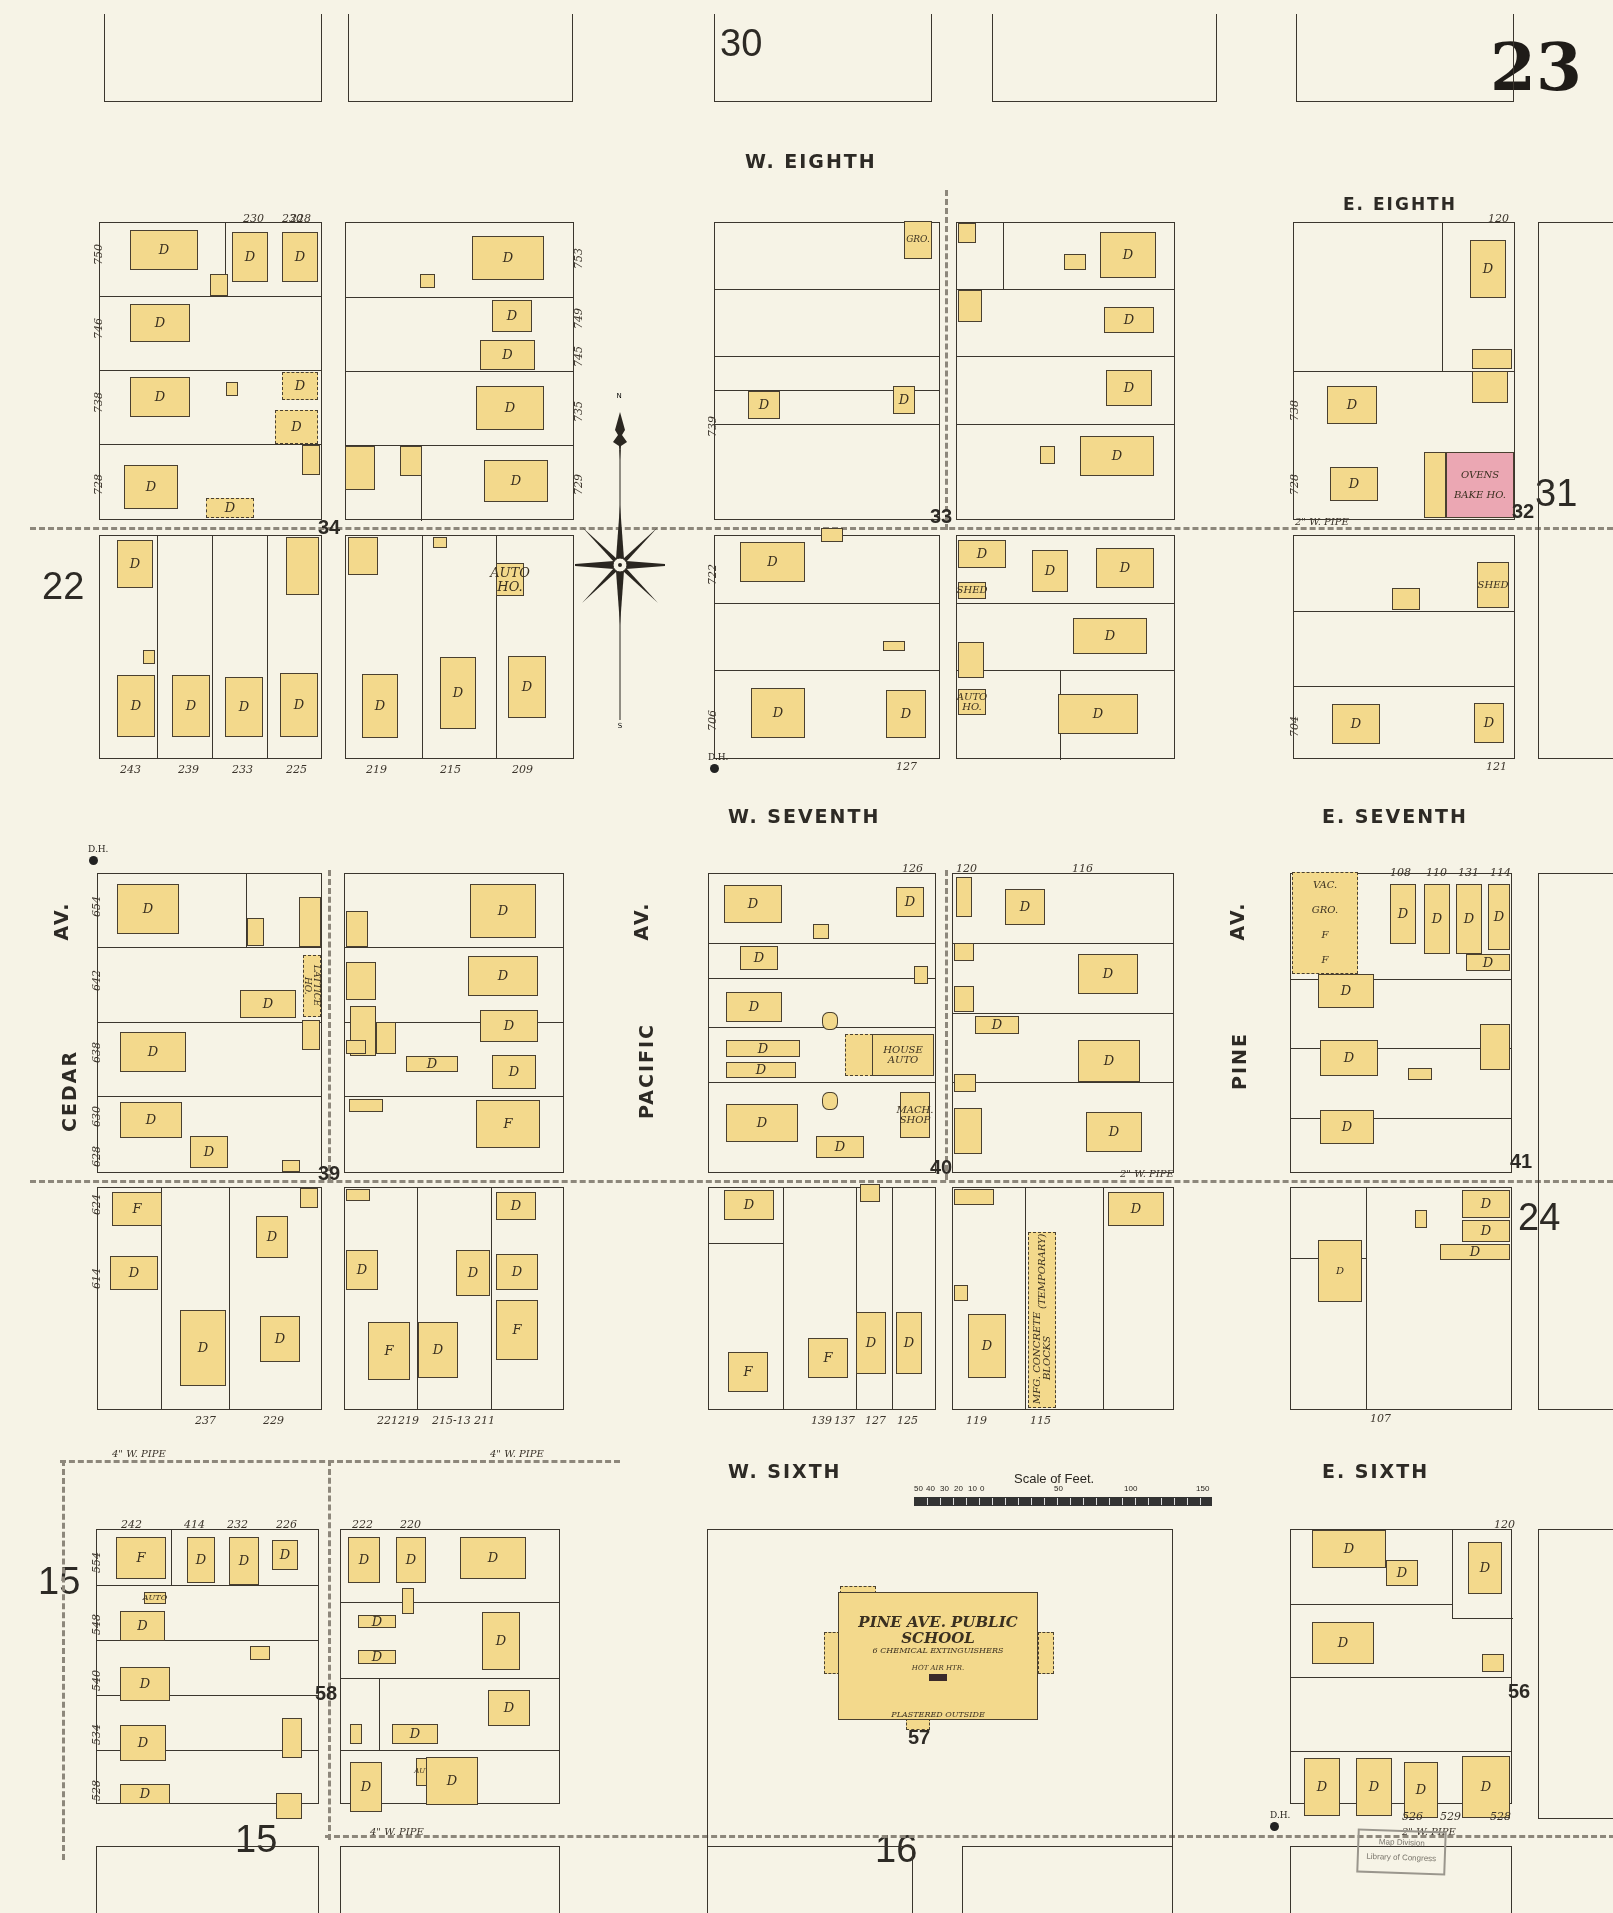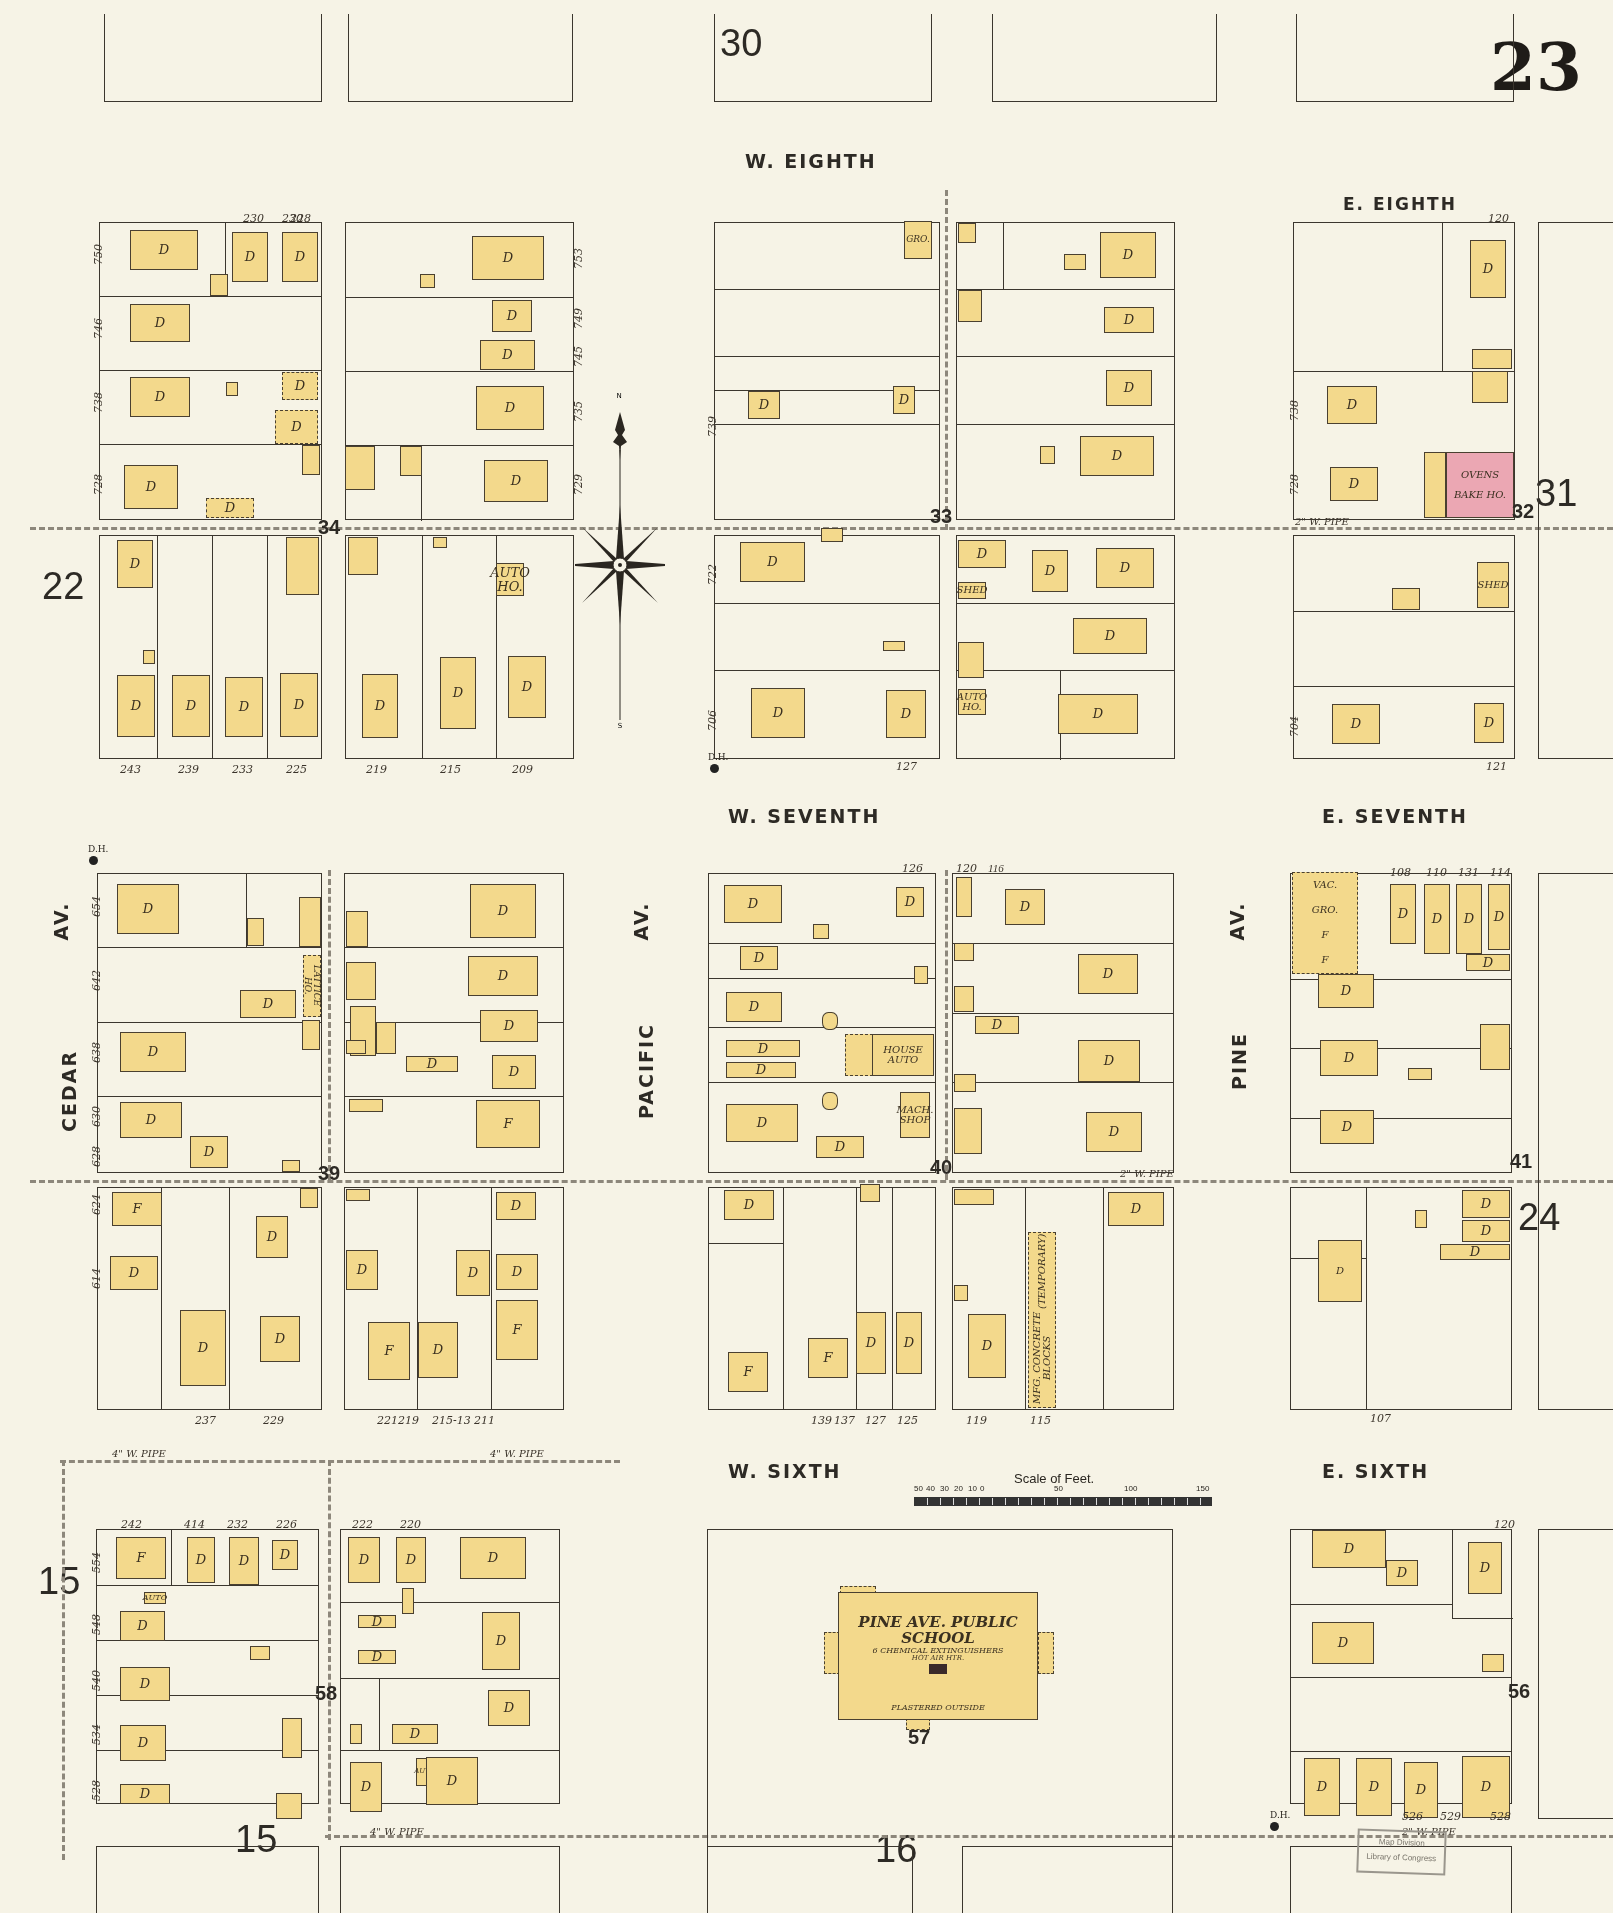--- a/index.html
+++ b/index.html
@@ -451,21 +451,21 @@
   <div class="bldg" style="left:426px;top:1757px;width:52px;height:48px;">D</div>
 
   <div class="block" style="left:707px;top:1529px;width:466px;height:325px;border-bottom:none;"></div>
   <div class="bldg dash" style="left:840px;top:1586px;width:36px;height:18px;"></div>
   <div class="bldg dash" style="left:824px;top:1632px;width:16px;height:42px;"></div>
   <div class="bldg dash" style="left:1038px;top:1632px;width:16px;height:42px;"></div>
   <div class="bldg dash" style="left:906px;top:1718px;width:24px;height:12px;"></div>
   <div class="bldg" style="left:838px;top:1592px;width:200px;height:128px;flex-direction:column;justify-content:flex-start;padding-top:22px;">
     <span style="font-size:15px;font-weight:bold;">PINE AVE. PUBLIC SCHOOL</span>
     <span style="font-size:8px;">6 CHEMICAL EXTINGUISHERS</span>
-    <span style="font-size:7px;">HOT AIR HTR.</span>
+    <span style="font-size:7px;margin-top:10px;">HOT AIR HTR.</span>
     <span style="display:block;width:18px;height:10px;background:#3a2a2a;margin-top:2px;"></span>
     <span style="font-size:8px;margin-top:30px;">PLASTERED OUTSIDE</span>
   </div>
   <div class="keynum" style="left:908px;top:1726px;">57</div>
 
   <div class="block" style="left:1290px;top:1529px;width:222px;height:275px;">
     <div class="lotline" style="left:0;top:74px;width:161px;height:1px;"></div>
     <div class="lotline" style="left:0;top:147px;width:100%;height:1px;"></div>
     <div class="lotline" style="left:0;top:221px;width:100%;height:1px;"></div>
     <div class="lotline" style="left:161px;top:0;width:1px;height:88px;"></div>
@@ -531,21 +531,21 @@
   <div class="addr v" style="left:86px;top:1272px;">614</div>
   <div class="addr" style="left:195px;top:1414px;">237</div>
   <div class="addr" style="left:263px;top:1414px;">229</div>
   <div class="addr" style="left:377px;top:1414px;">221</div>
   <div class="addr" style="left:398px;top:1414px;">219</div>
   <div class="addr" style="left:432px;top:1414px;">215-13</div>
   <div class="addr" style="left:474px;top:1414px;">211</div>
 
   <div class="addr" style="left:902px;top:862px;">126</div>
   <div class="addr" style="left:956px;top:862px;">120</div>
-  <div class="addr" style="left:988px;top:862px;font-family:Liberation Serif, serif;">116</div>
+  <div class="addr" style="left:1072px;top:862px;">116</div>
   <div class="addr" style="left:811px;top:1414px;">139</div>
   <div class="addr" style="left:834px;top:1414px;">137</div>
   <div class="addr" style="left:865px;top:1414px;">127</div>
   <div class="addr" style="left:897px;top:1414px;">125</div>
   <div class="addr" style="left:966px;top:1414px;">119</div>
   <div class="addr" style="left:1030px;top:1414px;">115</div>
 
   <div class="addr" style="left:1390px;top:866px;">108</div>
   <div class="addr" style="left:1426px;top:866px;">110</div>
   <div class="addr" style="left:1458px;top:866px;">131</div>

